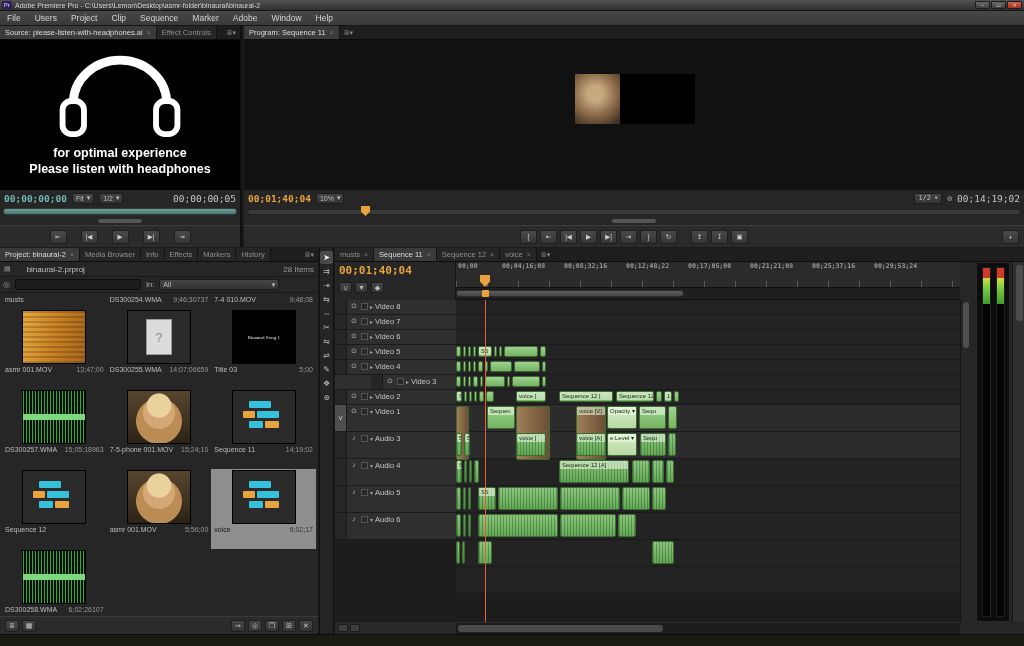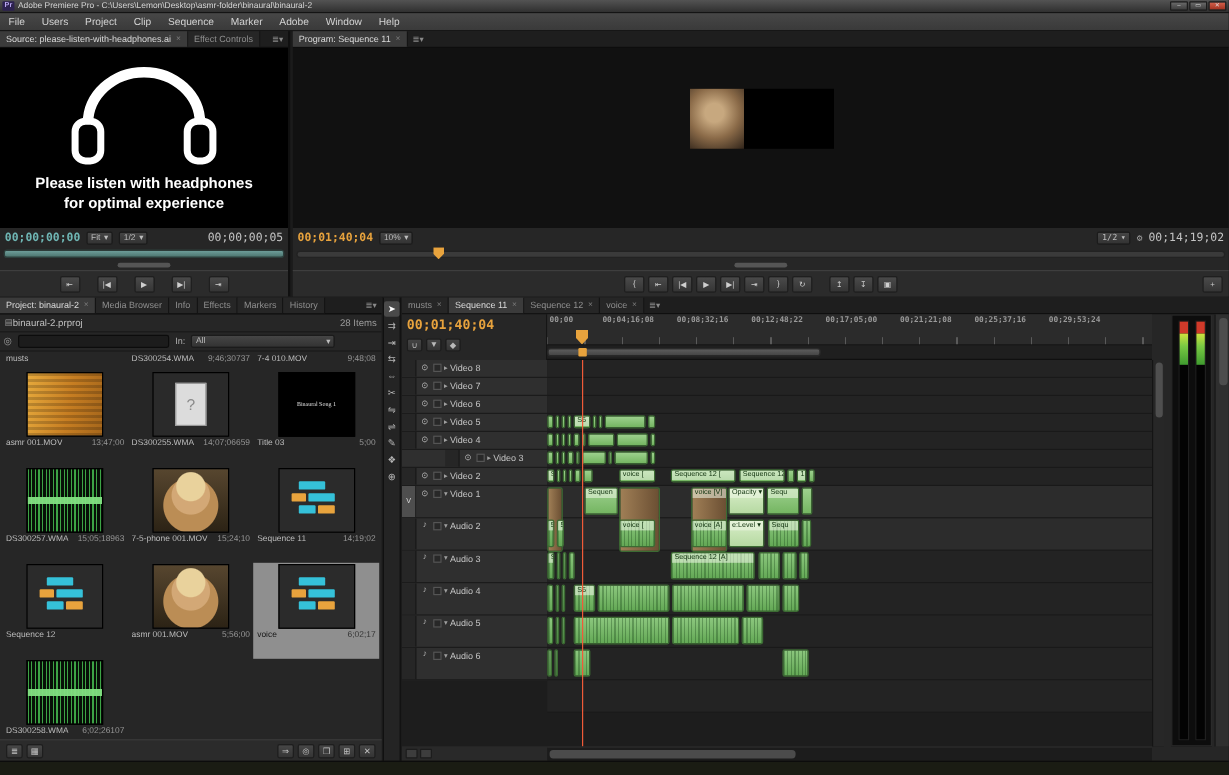--- a/index.html
+++ b/index.html
@@ -48,21 +48,21 @@
   .ph-pent{position:absolute;top:0;width:9px;height:10px;background:#e8a33d;clip-path:polygon(0 0,100% 0,100% 55%,50% 100%,0 55%);}
   .minibar{position:absolute;left:0;right:0;top:191px;height:8px;}
   .minibar .handle{position:absolute;left:50%;margin-left:-22px;top:2px;width:44px;height:4px;border-radius:2px;background:#555;}
   .transport{position:absolute;left:0;right:0;bottom:0;height:22px;background:#2b2b2b;border-top:1px solid #3e3e3e;display:flex;align-items:center;justify-content:center;gap:14px;}
   .tgroup{display:flex;gap:3px;}
   .tbtn{min-width:17px;height:14px;padding:0 2px;background:linear-gradient(#4a4a4a,#353535);border:1px solid #1f1f1f;border-radius:2px;color:#cfcfcf;font-size:6.5px;display:flex;align-items:center;justify-content:center;}
   .addbtn{position:absolute;right:5px;top:4px;}
 
   
   #project-panel{left:0;top:248px;width:318px;height:386px;}
-  #proj-inforow{position:absolute;left:0;top:14px;right:0;height:15px;display:flex;align-items:center;gap:0;padding:0 4px;font-size:8px;color:#c0c0c0;border-bottom:1px solid #1a1a1a;}
+  #proj-inforow{position:absolute;left:0;top:14px;right:0;height:15px;display:flex;align-items:center;gap:16px;padding:0 4px;font-size:8px;color:#c0c0c0;border-bottom:1px solid #1a1a1a;}
   #proj-count{margin-left:auto;color:#9a9a9a;}
   #proj-searchrow{position:absolute;left:0;top:29px;right:0;height:16px;display:flex;align-items:center;gap:5px;padding:0 3px;border-bottom:1px solid #1a1a1a;}
   #proj-search{width:126px;height:11px;background:#1c1c1c;border:1px solid #0c0c0c;border-radius:2px;color:#ccc;font-size:7px;padding:0 3px;}
   .srch-ico{color:#9a9a9a;font-size:8px;}
   #proj-filterlabel{font-size:7.5px;color:#b0b0b0;}
   #proj-grid{position:absolute;left:0;top:45px;right:0;bottom:18px;display:grid;grid-template-columns:repeat(3,1fr);align-content:start;overflow:hidden;padding:0 2px;}
   .pcell{height:80px;padding:1px 3px;position:relative;}
   .pcell.partial{height:16px;}
   .pcell.selected{background:#8f8f8f;}
   .thumb{width:64px;height:54px;margin:0 auto;border:1px solid #000;background:#222;position:relative;}
@@ -174,22 +174,22 @@
     <span class="panel-menu pm-right">≣▾</span>
   </div>
   <div class="preview" style="display:flex;align-items:center;justify-content:center;">
     <div id="hp-wrap">
       <svg width="146" height="98" viewBox="0 0 150 100">
         <path d="M27 76 V52 a48 44 0 0 1 96 0 V76" fill="none" stroke="#ffffff" stroke-width="9" stroke-linecap="round"></path>
         <rect x="16" y="50" width="22" height="34" rx="9" fill="#000" stroke="#ffffff" stroke-width="6"></rect>
         <rect x="112" y="50" width="22" height="34" rx="9" fill="#000" stroke="#ffffff" stroke-width="6"></rect>
       </svg>
       <div id="hp-text">
+        <div>for optimal experience</div>
         <div>Please listen with headphones</div>
-        <div>for optimal experience</div>
       </div>
     </div>
   </div>
   <div class="tcrow">
     <span class="tc teal">00;00;00;00</span>
     <span class="select">
         <span>Fit</span>
         <span>▾</span>
       </span>
     <span class="select">
@@ -552,27 +552,20 @@
           <span class="tgl">⊙</span>
           <span class="lockbox"></span>
           <span class="chev">▾</span>
           <span class="tname">Video 1</span>
         </div>
         <div class="tl-th aud" style="height: 27px;">
           <span class="patch"></span>
           <span class="tgl">♪</span>
           <span class="lockbox"></span>
           <span class="chev">▾</span>
-          <span class="tname">Audio 2</span>
-        </div>
-        <div class="tl-th aud" style="height: 27px;">
-          <span class="patch"></span>
-          <span class="tgl">♪</span>
-          <span class="lockbox"></span>
-          <span class="chev">▾</span>
           <span class="tname">Audio 3</span>
         </div>
         <div class="tl-th aud" style="height: 27px;">
           <span class="patch"></span>
           <span class="tgl">♪</span>
           <span class="lockbox"></span>
           <span class="chev">▾</span>
           <span class="tname">Audio 4</span>
         </div>
         <div class="tl-th aud" style="height: 27px;">

